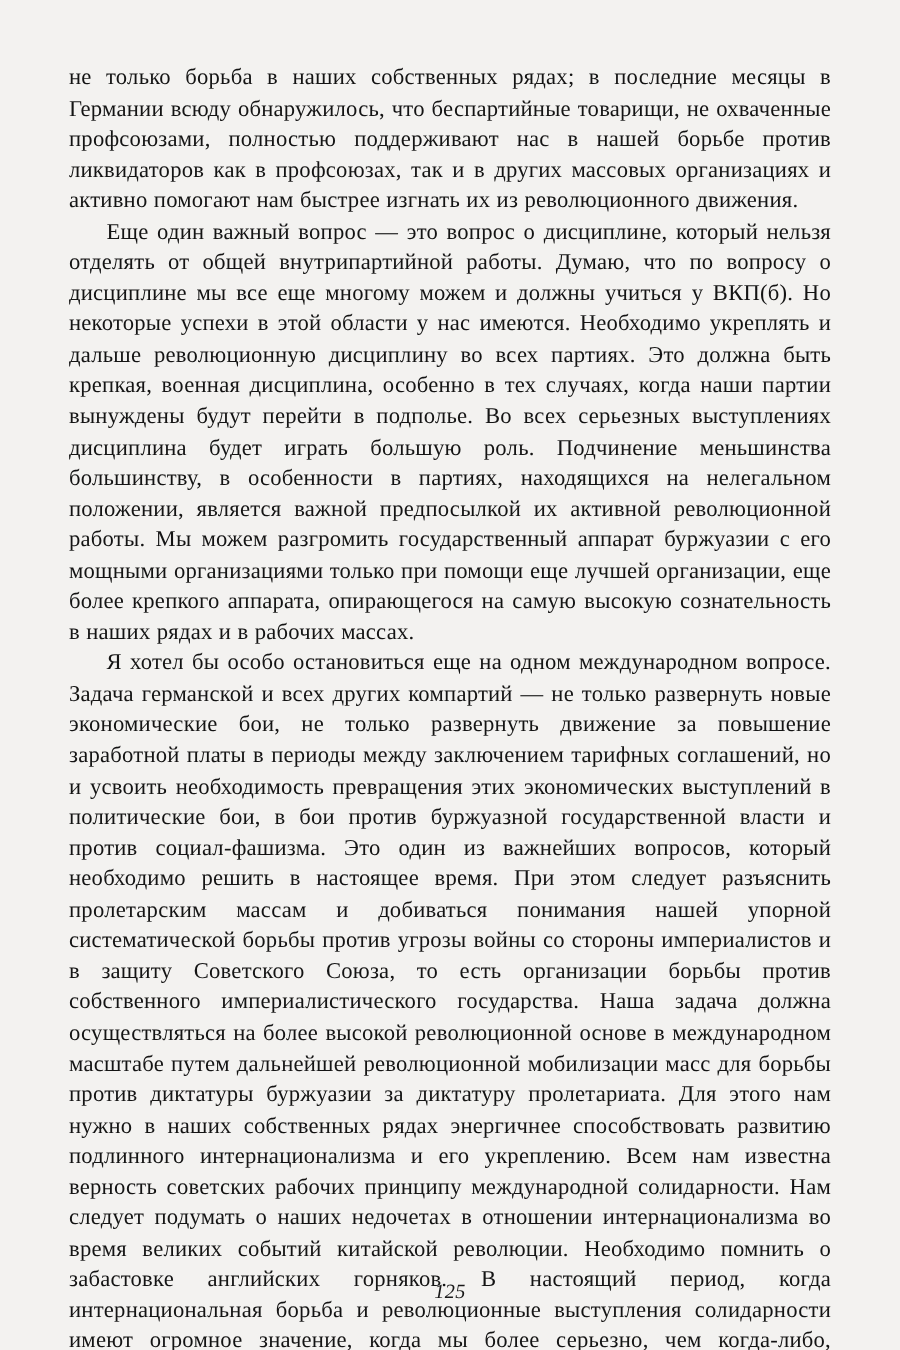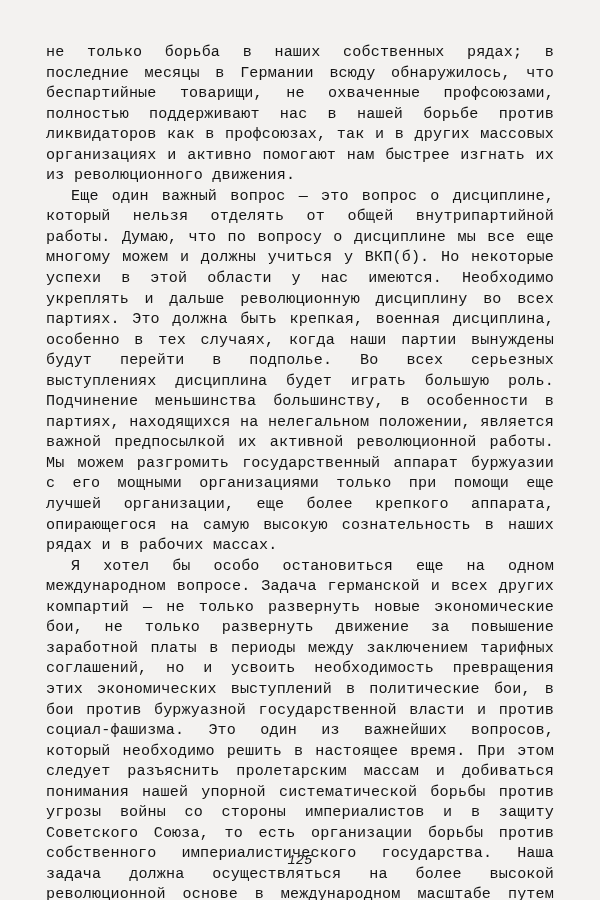--- a/index.html
+++ b/index.html
@@ -14,21 +14,20 @@
     font-family: "Liberation Serif", "DejaVu Serif", serif;
     color: #141414;
     overflow: hidden;
   }
 
   .page {
     position: relative;
     width: 600px;
     height: 900px;
     box-sizing: border-box;
-    font-family: Liberation Mono, monospace;
   }
 
   .text-block {
     position: absolute;
     left: 46px;
     top: 42px;
     width: 508px;
   }
 
   .para {

